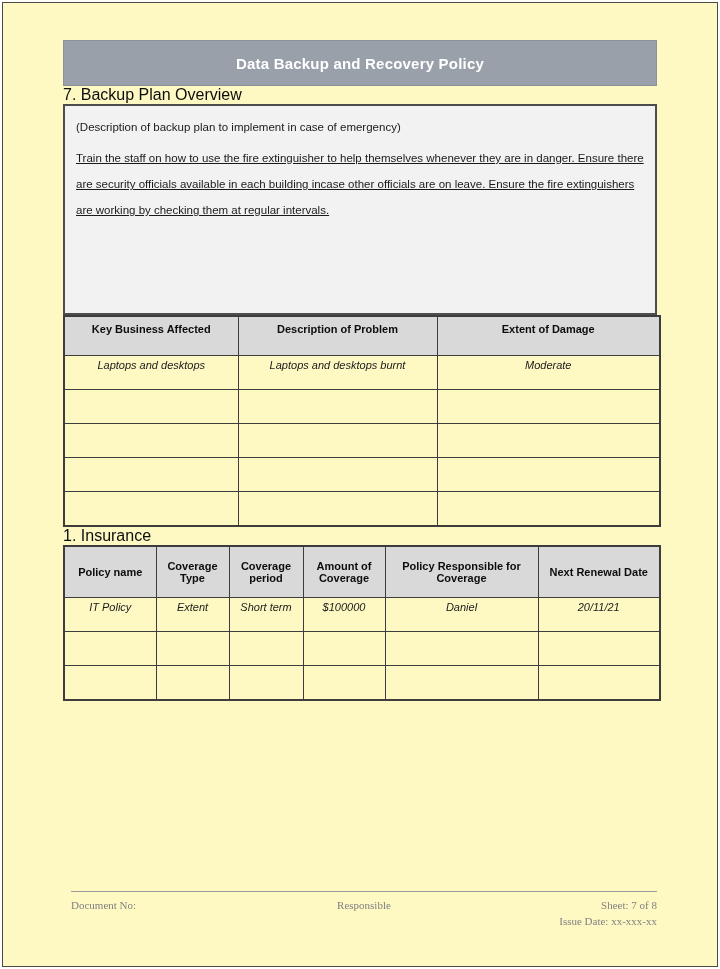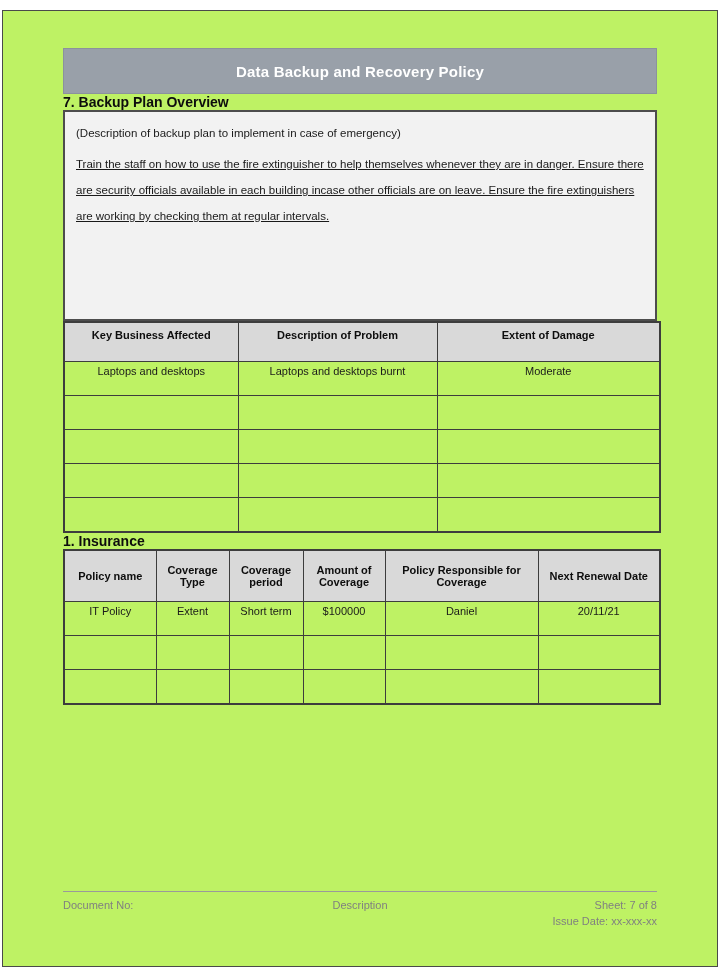--- a/index.html
+++ b/index.html
@@ -4,39 +4,38 @@
 <style>
   html, body { margin:0; padding:0; background:#ffffff; }
   body {
     width:720px; height:969px; position:relative;
     font-family:"Liberation Sans", sans-serif;
     color:#1a1a1a;
   }
   .page {
     position:absolute; inset:2px;
     border:1px solid var(--page_border, #4a4a4a);
-    background:#bef264;
+    background:#fef9c3;
     overflow:hidden;
-    margin-top:8px;
   }
 
   
   .banner {
     margin:37px 60px 0 60px; height:46px;
     background:var(--banner_bg, #99a0a9);
     border:1px solid var(--banner_border, #8b929c);
     display:flex; align-items:center; justify-content:center;
     box-sizing:border-box;
   }
   .banner-title {
     color:#ffffff; font-weight:bold; font-size:15px; letter-spacing:0.2px;
   }
 
   h2.section-heading {
-    font-size:14px; font-weight:bold; color:#0d0d0d;
+    font-size:16px; font-weight:normal; color:#0d0d0d;
     margin:0 60px; padding:0;
   }
   .h7 { margin-top:17px; margin-bottom:6px; }
   .h8 { margin-top:62px; margin-bottom:9px; }
   .h9 { margin-top:41px; margin-bottom:8px; }
 
   
   .desc-box {
     margin:0 60px; height:211px; box-sizing:border-box;
     background:var(--box_bg, #f2f2f2);
@@ -53,27 +52,27 @@
     margin:0 60px; width:598px;
     font-size:11px;
   }
   table, th, td { border:1.5px solid var(--table_border, #3d3d3d); }
   table { border-width:2px; }
   th {
     background:var(--header_bg, #d9d9d9);
     font-weight:bold; text-align:center; vertical-align:middle;
     padding:2px 3px; color:#0d0d0d;
   }
-  td { text-align:center; vertical-align:top; padding:3px 4px; height:27px; }
+  td { text-align:center; vertical-align:top; padding:3px 4px; height:27px;font-style:italic; }
   .t8 th { height:30px; vertical-align:top; padding-top:6px; }
   .t9 th { height:46px; }
 
   
   .footer {
-    position:absolute; left:60px; right:60px; bottom:37px;
+    position:absolute; left:68px; right:60px; bottom:37px;font-family:Liberation Serif, serif;
   }
   .f-divider { border-top:1.5px solid var(--footer_line, #9a9a9a); margin-bottom:5px; }
   .f-grid { display:flex; font-size:11px; color:var(--footer_text, #808080); line-height:16px; }
   .f-left { flex:1; text-align:left; }
   .f-center { flex:1; text-align:center; }
   .f-right { flex:1; text-align:right; }
 </style>
 </head>
 <body>
 
@@ -184,21 +183,21 @@
         </tbody>
     </table>
   </section>
 
   <footer class="footer">
     <div class="f-divider"></div>
     <div class="f-grid">
       <div class="f-left">
         <div>Document No:</div>
       </div>
-      <div class="f-center">Description</div>
+      <div class="f-center">Responsible</div>
       <div class="f-right">
         <div>Sheet: 7 of 8</div>
         <div>Issue Date: xx-xxx-xx</div>
       </div>
     </div>
   </footer>
 
 </div>
 
 </body></html>

